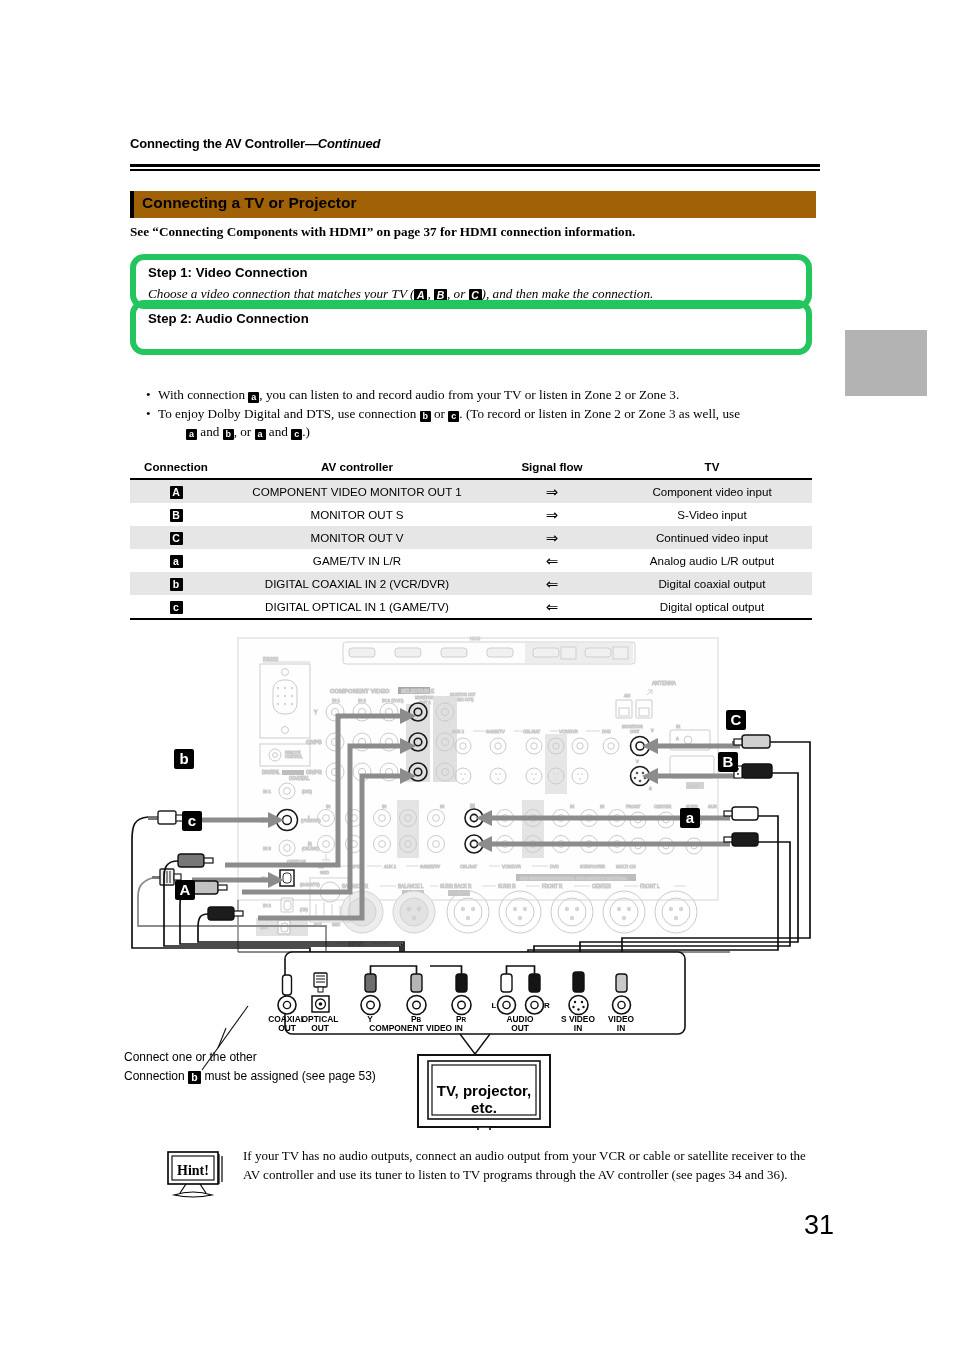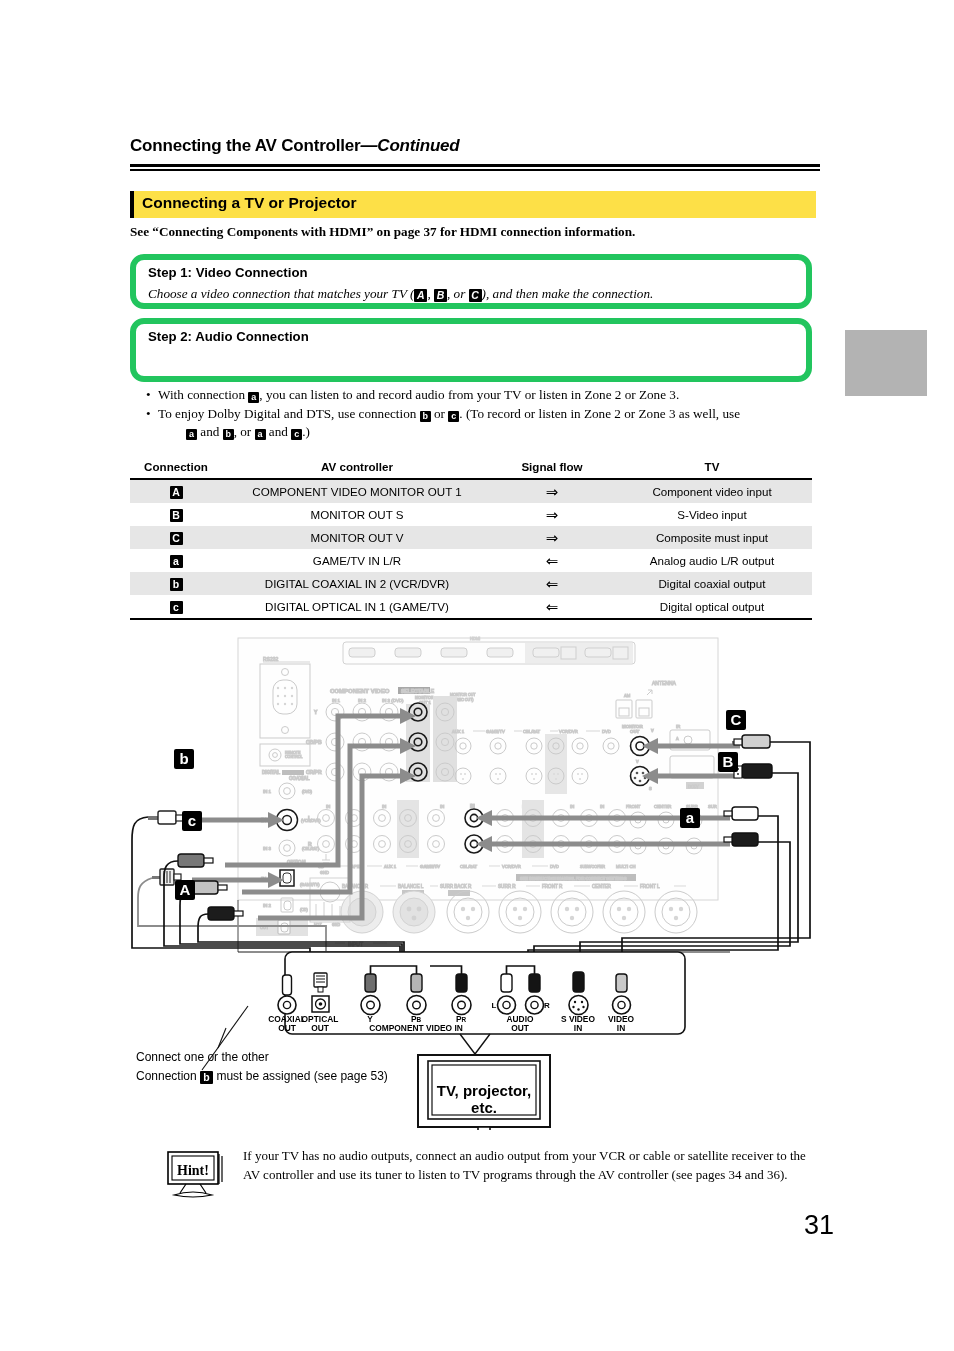--- a/index.html
+++ b/index.html
@@ -2,35 +2,35 @@
 <html><head>
 <meta charset="utf-8">
 <style>
   html,body{margin:0;padding:0;background:#fff;}
   body{width:954px;height:1351px;position:relative;font-family:"Liberation Serif",serif;color:#000;overflow:hidden;}
 
   .page{position:absolute;inset:0;}
 
   
   #hdr{position:absolute;left:130px;top:136px;width:690px;}
-  #hdr .t{font-family:"Liberation Sans",sans-serif;font-weight:bold;font-size:17px;letter-spacing:-0.2px;}
+  #hdr .t{font-family:"Liberation Sans",sans-serif;font-weight:bold;font-size:13px;letter-spacing:-0.2px;}
   #hdr .t i{font-weight:bold;font-style:italic;}
   #hdr .rule1{position:absolute;left:0;top:28px;width:690px;height:3px;background:#000;}
   #hdr .rule2{position:absolute;left:0;top:33px;width:690px;height:1.5px;background:#000;}
 
   
-  #secbar{position:absolute;left:130px;top:191px;width:682px;height:27px;background:#fde047;border-left:4px solid #000;}
+  #secbar{position:absolute;left:130px;top:191px;width:682px;height:27px;background:#a16207;border-left:4px solid #000;}
   #secbar span{display:block;padding:3px 0 0 8px;font-family:"Liberation Sans",sans-serif;font-weight:bold;font-size:15.5px;}
 
   #seenote{position:absolute;left:130px;top:224px;width:700px;font-weight:bold;font-size:13.2px;}
 
   
   .stepbox{position:absolute;left:130px;width:682px;border:6px solid #22c55e;border-radius:14px;box-sizing:border-box;}
   #step1{top:254px;height:55px;}
-  #step2{top:318px;height:64px;}
+  #step2{top:300px;height:55px;}
   .stepbox .st{position:absolute;left:12px;top:5px;font-family:"Liberation Sans",sans-serif;font-weight:bold;font-size:13.2px;}
   .stepbox .sd{position:absolute;left:12px;top:26px;font-size:13.2px;white-space:nowrap;font-style:italic;}
 
   
   #bullets{position:absolute;left:144px;top:386px;width:690px;font-size:13.2px;line-height:18px;}
   #bullets .b{position:relative;padding-left:14px;margin-bottom:1px;}
   #bullets .b::before{content:"\2022";position:absolute;left:2px;top:0;}
   #bullets .cont{padding-left:28px;}
 
   
@@ -52,21 +52,21 @@
   .arrow{font-size:15px;line-height:12px;font-family:"DejaVu Sans",sans-serif;}
 
   
   #tab{position:absolute;left:845px;top:330px;width:82px;height:66px;background:#b3b3b3;}
 
   
   #diagram{position:absolute;left:130px;top:630px;width:700px;height:500px;}
   #diagram svg{position:absolute;left:0;top:0;}
 
   
-  #notes{position:absolute;left:136px;top:1048px;font-family:"Liberation Sans",sans-serif;font-size:12px;line-height:19px;}
+  #notes{position:absolute;left:124px;top:1048px;font-family:"Liberation Sans",sans-serif;font-size:12px;line-height:19px;}
 
   
   #hintbox{position:absolute;left:166px;top:1150px;width:62px;height:48px;}
   #hinttext{position:absolute;left:243px;top:1146px;width:575px;font-size:13px;line-height:19px;}
 
   
   #pageno{position:absolute;right:120px;top:1210px;font-family:"Liberation Sans",sans-serif;font-size:27px;font-weight:normal;margin-left:28px;}
 </style>
 </head>
 <body>
@@ -120,21 +120,21 @@
           <tr>
             <td><span class="chip md">B</span></td>
             <td>MONITOR OUT S</td>
             <td class="arrow">⇒</td>
             <td>S-Video input</td>
           </tr>
           <tr class="alt">
             <td><span class="chip md">C</span></td>
             <td>MONITOR OUT V</td>
             <td class="arrow">⇒</td>
-            <td>Composite must input</td>
+            <td>Continued video input</td>
           </tr>
           <tr>
             <td><span class="chip md">a</span></td>
             <td>GAME/TV IN L/R</td>
             <td class="arrow">⇐</td>
             <td>Analog audio L/R output</td>
           </tr>
           <tr class="alt">
             <td><span class="chip md">b</span></td>
             <td>DIGITAL COAXIAL IN 2 (VCR/DVR)</td>

